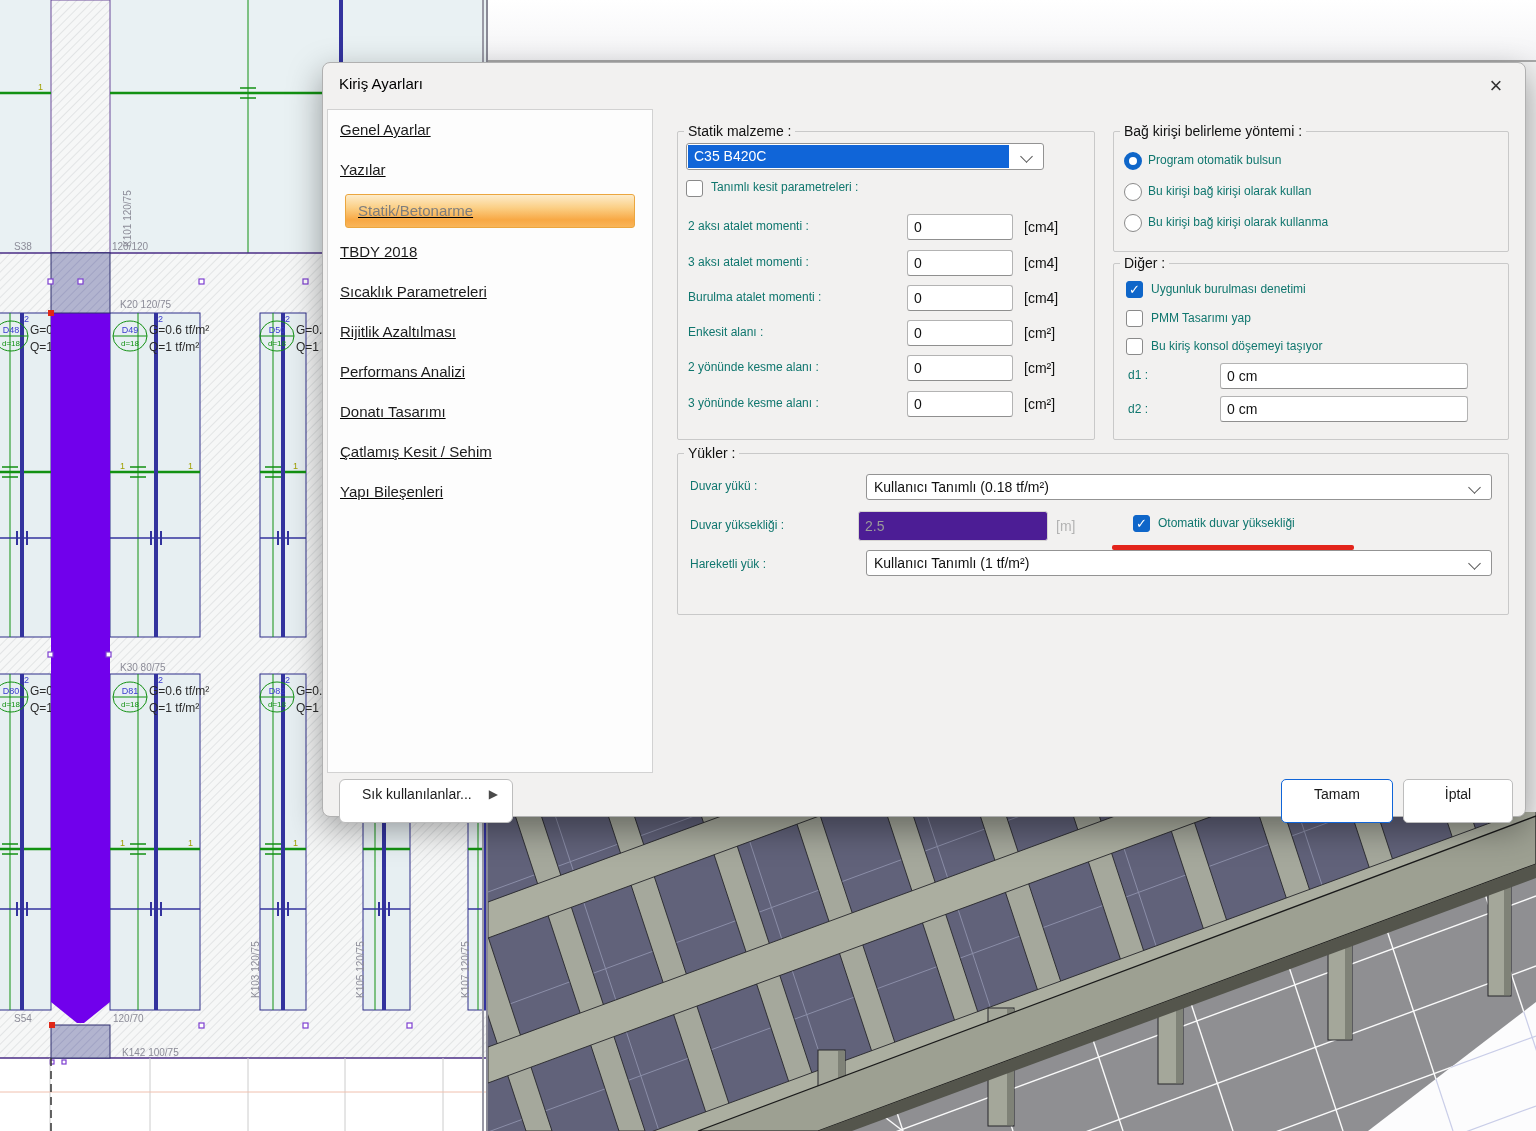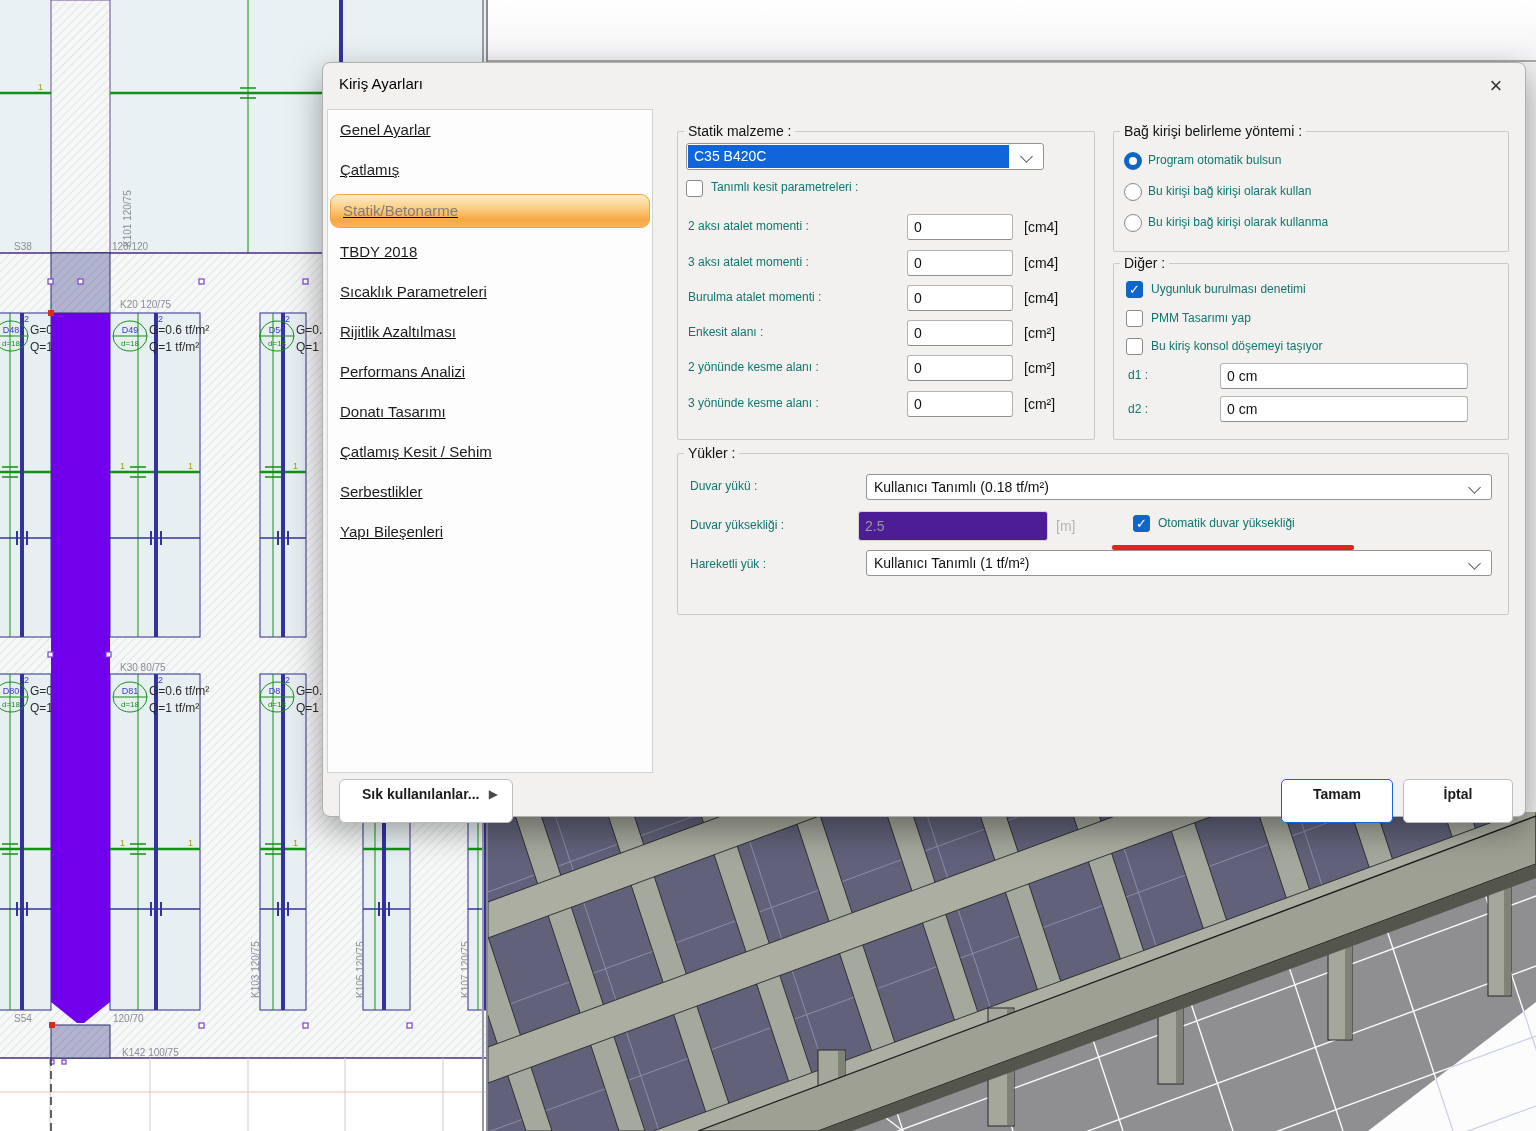--- a/index.html
+++ b/index.html
@@ -15,21 +15,21 @@
   
   #dialog{left:322px;top:62px;width:1202px;height:753px;background:#f2f1f0;
     border:1px solid #b0b0b0;border-radius:8px;
     box-shadow:0 12px 34px rgba(0,0,0,.38);}
   .dlg-title{left:16px;top:12px;font-size:15px;color:#000000;}
   .dlg-close{left:1158px;top:8px;width:30px;height:30px;font-size:22px;color:#333;
     text-align:center;line-height:30px;cursor:pointer;}
   #sidebar{left:4px;top:46px;width:324px;height:662px;background:#fdfdfd;
     border:1px solid #d2d2d2;text-decoration:underline;}
   .side-item{height:40px;line-height:40px;padding-left:12px;font-size:15px;color:#1c1c1c;cursor:pointer;}
-  .side-item.sel{height:32px;line-height:32px;margin:4px 2px;border-radius:9px;
+  .side-item.sel{height:32px;line-height:32px;margin:4px 17px;border-radius:3px;
     border:1px solid #eba63f;color:#7e7e7e;
     background:linear-gradient(180deg,#fdeccb 0%,#fbcf85 40%,#f8a844 78%,#f9b559 100%);}
 
   .grp{position:absolute;border:1px solid #c9c9c9;border-radius:2px;}
   .grp-label{position:absolute;top:-9px;left:6px;background:#f2f1f0;padding:0 4px;
     font-size:14px;color:#111;white-space:nowrap;}
   .lbl{font-size:12px;color:#0f766e;white-space:nowrap;}
   .unit{font-size:14px;color:#111;}
   .unit.dim{color:#b3b3b3;}
   input.fld{position:absolute;box-sizing:border-box;height:26px;border:1px solid #b3b3b3;
@@ -47,21 +47,21 @@
 
   .cb{position:absolute;width:17px;height:17px;box-sizing:border-box;border:1px solid #8a8a8a;
     border-radius:3px;background:#fff;cursor:pointer;}
   .cb.on{background:#0f66c9;border-color:#0f66c9;color:#fff;font-size:13px;line-height:16px;
     text-align:center;font-family:"DejaVu Sans",sans-serif;}
   .radio{position:absolute;width:18px;height:18px;box-sizing:border-box;border:1px solid #8a8a8a;
     border-radius:50%;background:#fff;cursor:pointer;}
   .radio.on{border:5px solid #0f66c9;}
 
   .btn{position:absolute;box-sizing:border-box;height:44px;background:#fff;border:1px solid #bdbdbd;
-    border-radius:5px;font-size:14px;color:#1b1b1b;text-align:center;line-height:28px;cursor:pointer;font-weight:bold;}
+    border-radius:5px;font-size:14px;color:#1b1b1b;text-align:center;line-height:28px;cursor:pointer;}
   .btn.primary{border:1.5px solid #1065d8;}
   #btn-fav{text-align:left;padding-left:22px;border-radius:6px;}
   #btn-fav .arrow{position:absolute;right:14px;top:0;color:#4a4a4a;font-family:"DejaVu Sans",sans-serif;
     font-size:12px;line-height:28px;}
   #red-underline{position:absolute;background:#e3241b;border-radius:2px;}
 </style>
 </head>
 <body>
 
 <div class="abs" id="top-strip"></div>
@@ -406,29 +406,28 @@
   <path d="M210,319 L1048,4 L1048,52 L330,319 Z" fill="#9da092" stroke="#1a1a1a" stroke-width="1.2"></path>
   <path d="M330,319 L1048,52 L1048,66 L364,319 Z" fill="#54554c"></path>
 </svg>
 
 <div class="abs" id="dialog">
   <div class="abs dlg-title">Kiriş Ayarları</div>
   <div class="abs dlg-close">×</div>
 
   <div class="abs" id="sidebar">
     <div class="side-item">Genel Ayarlar</div>
-    <div class="side-item">Çatlamış</div>
+    <div class="side-item">Yazılar</div>
     <div class="side-item sel">Statik/Betonarme</div>
     <div class="side-item">TBDY 2018</div>
     <div class="side-item">Sıcaklık Parametreleri</div>
     <div class="side-item">Rijitlik Azaltılması</div>
     <div class="side-item">Performans Analizi</div>
     <div class="side-item">Donatı Tasarımı</div>
     <div class="side-item">Çatlamış Kesit / Sehim</div>
-    <div class="side-item">Serbestlikler</div>
     <div class="side-item">Yapı Bileşenleri</div>
   </div>
 
   <div class="grp" style="left:354px;top:68px;width:416px;height:307px">
     <span class="grp-label">Statik malzeme :</span>
     <div class="combo hl" style="left:8px;top:11px;width:358px;height:27px">
       <span class="val">C35 B420C</span>
       <span class="chev"></span>
     </div>
     <div class="cb" style="left:8px;top:48px"></div>

